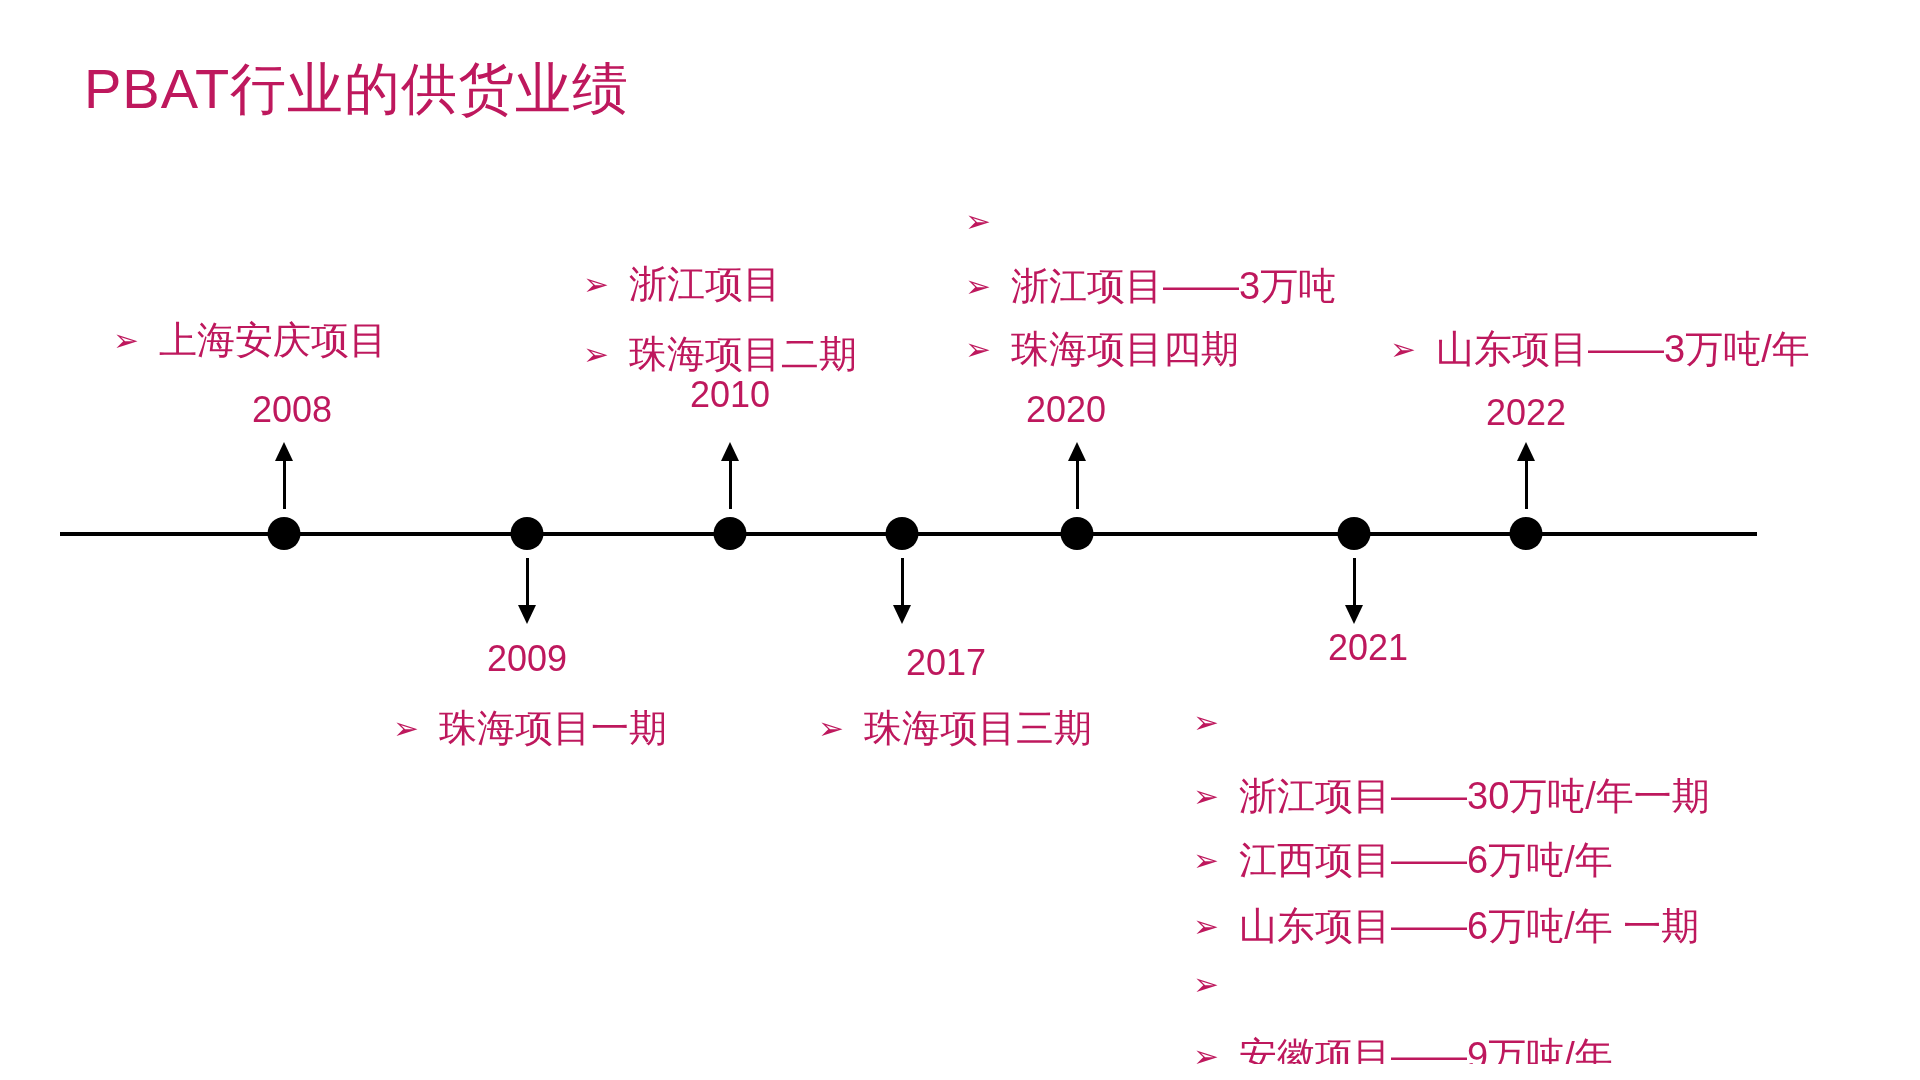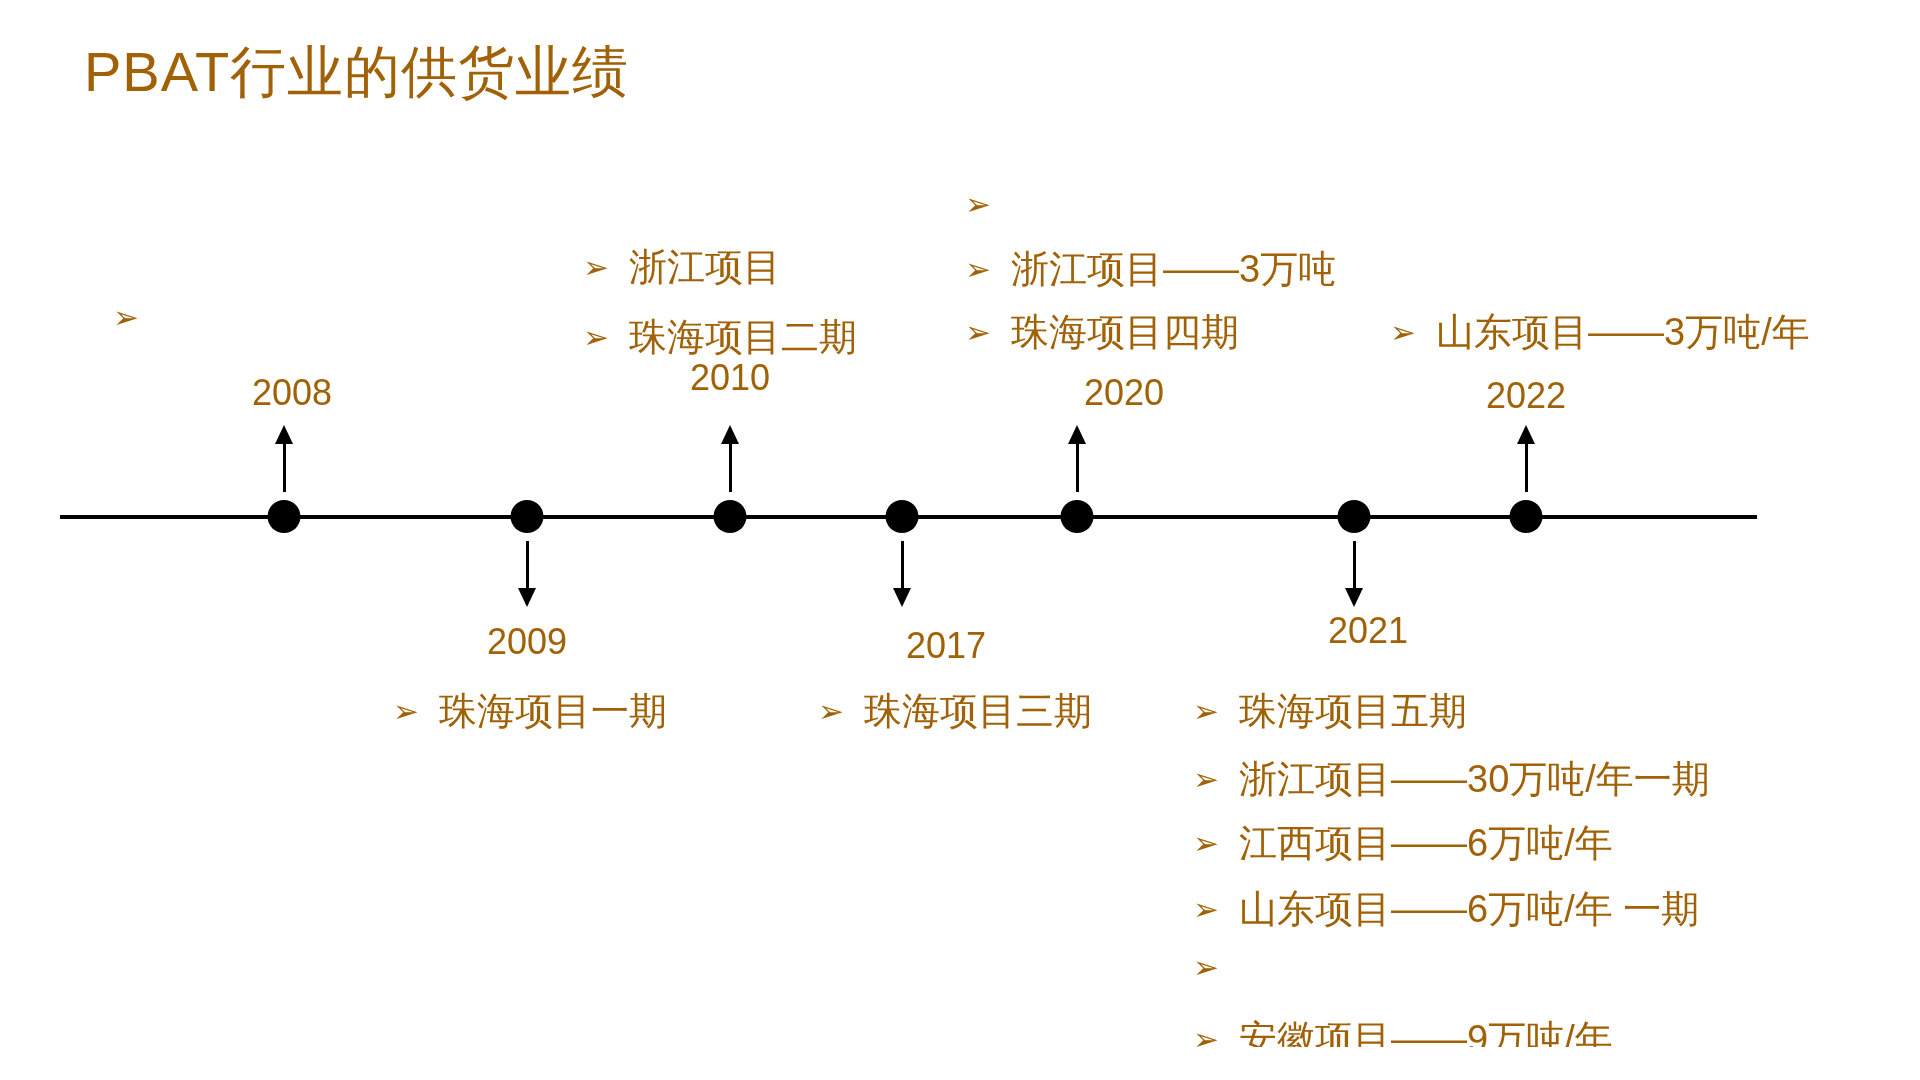--- a/index.html
+++ b/index.html
@@ -1,22 +1,23 @@
 <!DOCTYPE html>
 <html><head>
 <meta charset="utf-8">
 <style>
   html,body{margin:0;padding:0;background:#ffffff;}
   .slide{
     position:relative;
     width:1920px;height:1047px;
     background:#ffffff;
-    color:#a16207;
+    color:#be185d;
     font-family:"Liberation Sans", sans-serif;
     overflow:hidden;
+    margin-top:17px;
   }
   .title{
     position:absolute;
     left:84px;top:38px;
     font-size:56px;
     line-height:1.2;
     letter-spacing:1px;
     font-weight:400;
   }
   
@@ -110,26 +111,27 @@
     </div>
   <div class="varrow up" style="left:1526px">
       <div class="shaft"></div>
       <div class="head"></div>
     </div>
 
   <div class="year" style="left:292px;top:375px">2008</div>
   <div class="year" style="left:527px;top:624px">2009</div>
   <div class="year" style="left:730px;top:360px">2010</div>
   <div class="year" style="left:946px;top:628px">2017</div>
-  <div class="year" style="left:1124px;top:375px">2020</div>
+  <div class="year" style="left:1066px;top:375px">2020</div>
   <div class="year" style="left:1368px;top:613px">2021</div>
   <div class="year" style="left:1526px;top:378px">2022</div>
 
   <div class="row" style="left:113px;top:302px">
     <span class="bullet">➢</span>
+    <span>上海安庆项目</span>
   </div>
 
   <div class="row" style="left:583px;top:246px">
     <span class="bullet">➢</span>
     <span>浙江项目</span>
   </div>
   <div class="row" style="left:583px;top:316px">
     <span class="bullet">➢</span>
     <span>珠海项目二期</span>
   </div>
@@ -156,21 +158,20 @@
     <span>珠海项目一期</span>
   </div>
 
   <div class="row" style="left:818px;top:690px">
     <span class="bullet">➢</span>
     <span>珠海项目三期</span>
   </div>
 
   <div class="row" style="left:1193px;top:690px">
     <span class="bullet">➢</span>
-    <span>珠海项目五期</span>
   </div>
   <div class="row" style="left:1193px;top:758px">
     <span class="bullet">➢</span>
     <span>浙江项目——30万吨/年一期</span>
   </div>
   <div class="row" style="left:1193px;top:822px">
     <span class="bullet">➢</span>
     <span>江西项目——6万吨/年</span>
   </div>
   <div class="row" style="left:1193px;top:888px">

